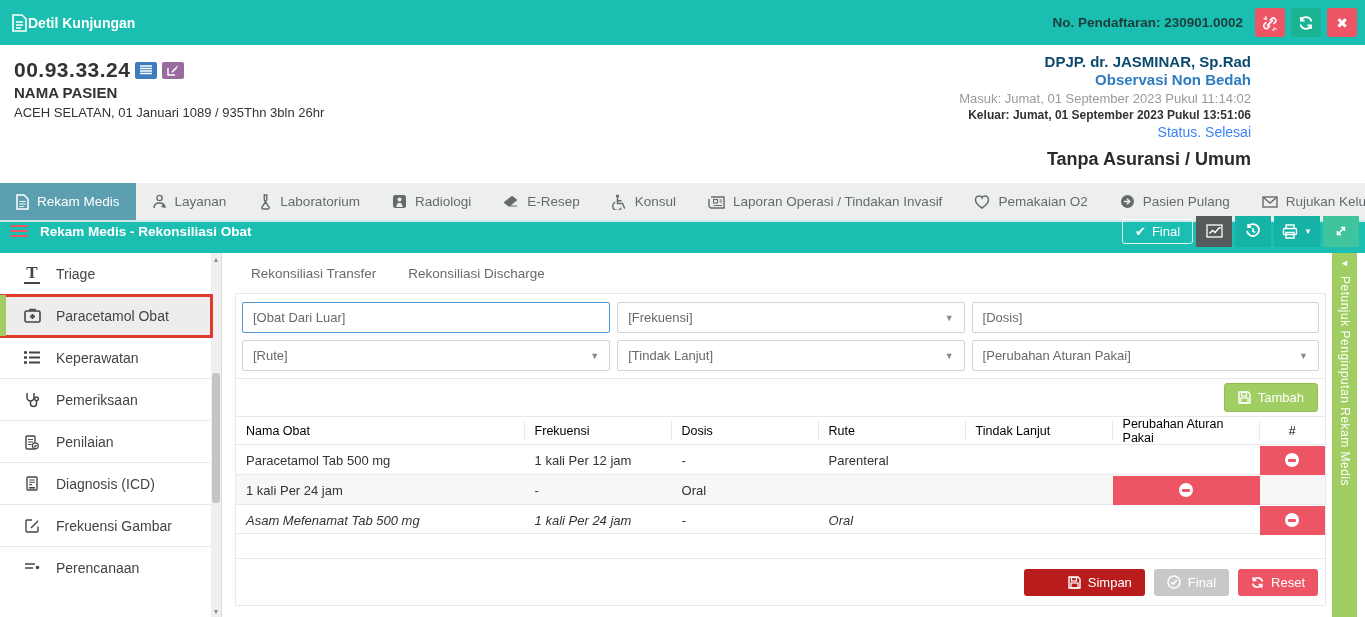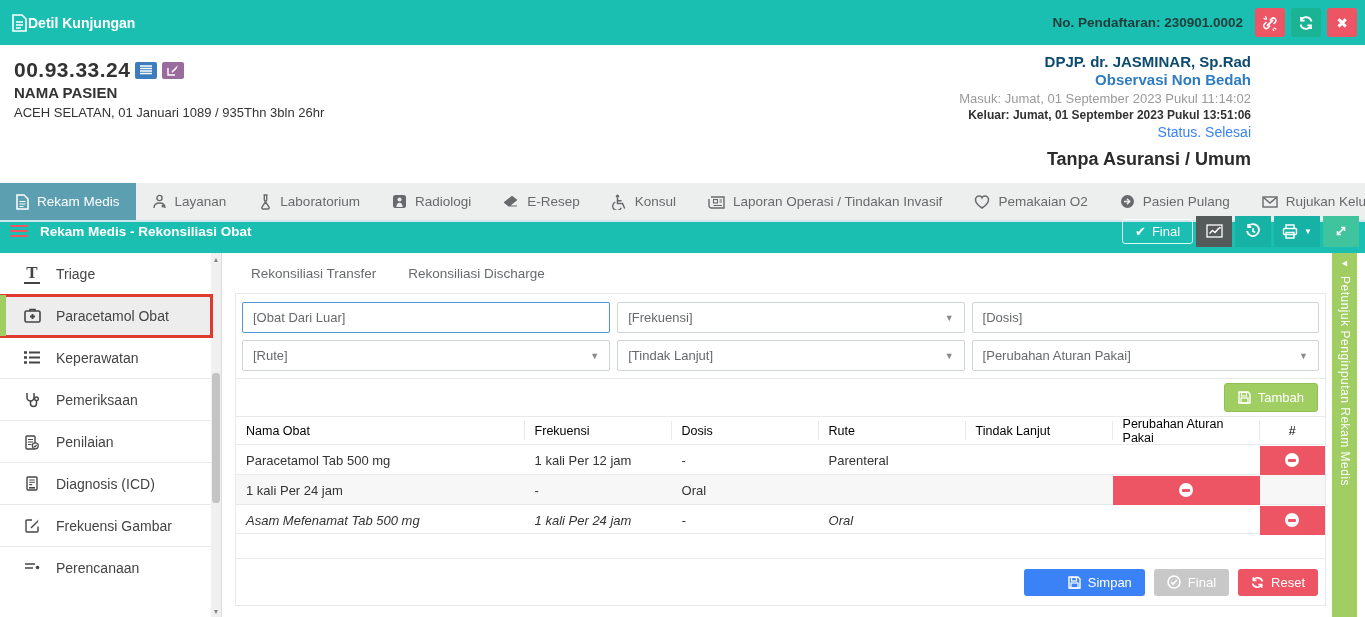--- a/index.html
+++ b/index.html
@@ -75,21 +75,21 @@
   .subtab.active { background:#5C9FB0; color:#fff; outline:3px solid #E0392E; outline-offset:-1px; }
   .panel { border:1px solid #e7eaec; height:313px; display:flex; flex-direction:column; background:#fff; }
   .fields { padding:8px 6px 7px; display:grid; grid-template-columns:1.06fr 1fr 1fr; gap:7px; border-bottom:1px solid #e7eaec; }
   .field { height:31px; border:1px solid #cfd4d6; border-radius:2px; display:flex; align-items:center; justify-content:space-between; padding:0 10px; font-size:13px; color:#676a6c; background:#fff; cursor:text; }
   .field.focused { border:1px solid #4f97d6; }
   .field.select { cursor:pointer; }
   .field .caret { color:#8a8a8a; font-size:9px; }
   .actionbar { height:38px; display:flex; align-items:center; justify-content:flex-end; padding:0 7px; border-bottom:1px solid #e7eaec; }
   .btn { display:flex; align-items:center; gap:7px; color:#fff; font-size:13px; border-radius:3px; cursor:pointer; padding:6px 13px; }
   .btn.green-lt { background:#A0CE63; border:1px solid #91c151; }
-  .btn.blue { background:#3b82f6;padding-left:44px; }
+  .btn.blue { background:#b91c1c;padding-left:44px; }
   .btn.gray { background:#C8C8C8; }
   .btn.red { background:#ED5565; }
 
   
   .tbl { font-size:13px; }
   .tbl-head { display:grid; grid-template-columns:26.5% 13.5% 13.5% 13.5% 13.5% 13.5% 6%; height:27px; align-items:center; color:#000000; font-size:12.5px; }
   .tbl-head > div { padding:0 10px; border-right:1px solid #e7eaec; height:19px; display:flex; align-items:center; }
   .tbl-head > div:last-child { border-right:none; justify-content:center; }
   .tbl-row { display:grid; grid-template-columns:26.5% 13.5% 13.5% 13.5% 13.5% 13.5% 6%; height:30px; align-items:center; color:#333; border-top:1px solid #e7eaec; }
   .tbl-row.alt { background:#f7f7f7; }

